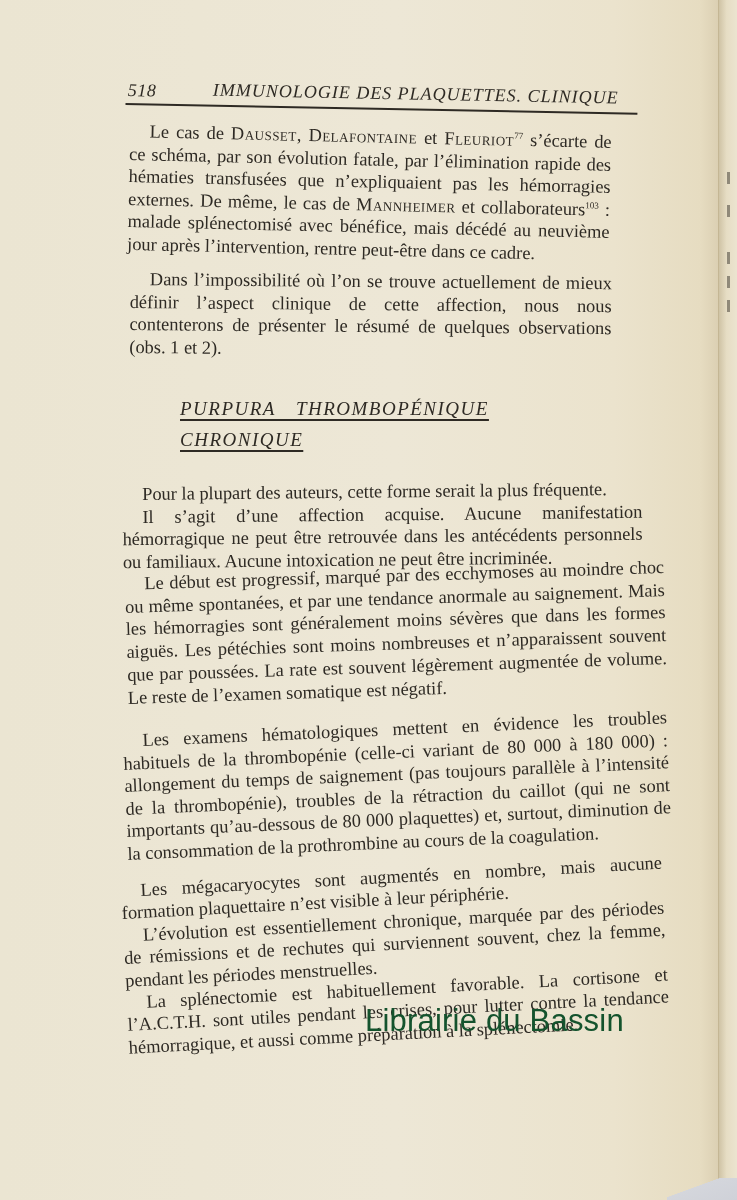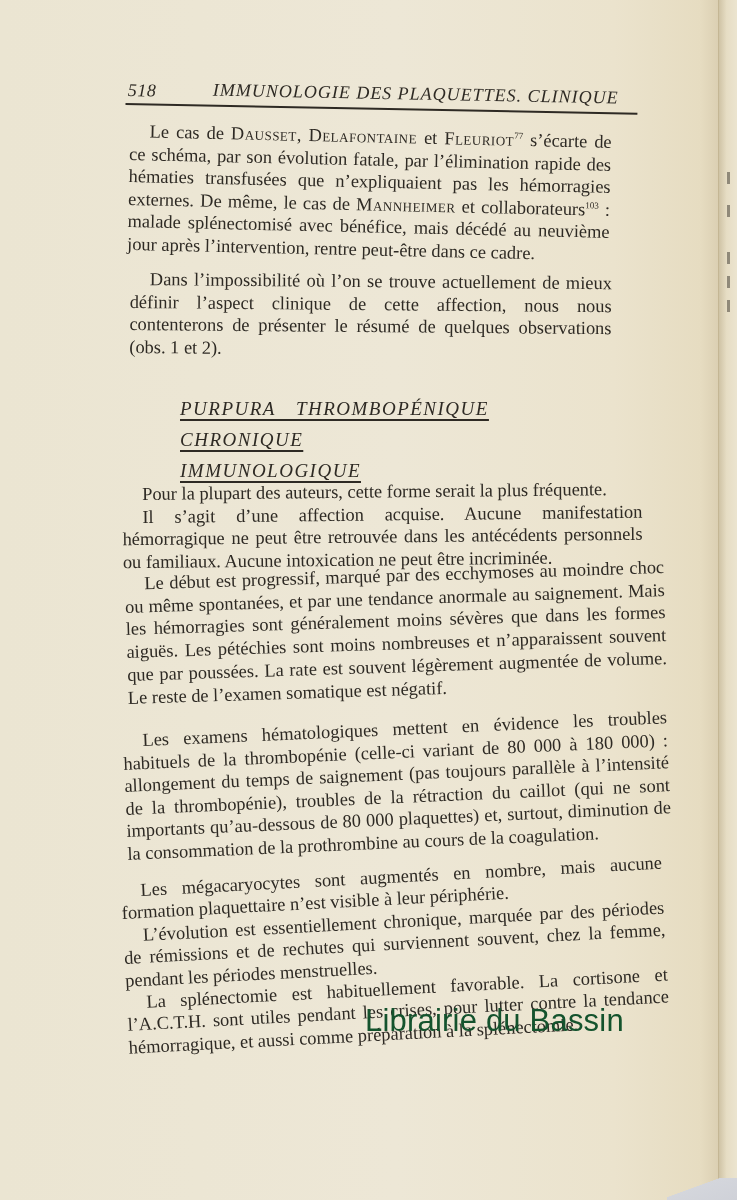--- a/index.html
+++ b/index.html
@@ -187,21 +187,20 @@
   <div class="para-block block-a">
     <p><span>Le cas de </span><span class="sc">Dausset</span><span>, </span><span class="sc">Delafontaine</span><span> et </span><span class="sc">Fleuriot</span><sup>77</sup><span> s’écarte de ce schéma, par son évolution fatale, par l’élimination rapide des hématies transfusées que n’expliquaient pas les hémorragies externes. De même, le cas de </span><span class="sc">Mannheimer</span><span> et collaborateurs</span><sup>103</sup><span> : malade splénectomisé avec bénéfice, mais décédé au neuvième jour après l’intervention, rentre peut-être dans ce cadre.</span></p>
   </div>
 
   <div class="para-block block-b">
     <p>Dans l’impossibilité où l’on se trouve actuellement de mieux définir l’aspect clinique de cette affection, nous nous contenterons de présenter le résumé de quelques observations (obs. 1 et 2).</p>
   </div>
 
   <div class="section-title">
     <span>PURPURA THROMBOPÉNIQUE CHRONIQUE</span><br>
-    <span>IMMUNOLOGIQUE</span>
   </div>
 
   <div class="para-block block-c">
     <p>Pour la plupart des auteurs, cette forme serait la plus fréquente.</p>
     <p class="cont" style="text-indent:20px;">Il s’agit d’une affection acquise. Aucune manifestation hémorragique ne peut être retrouvée dans les antécédents personnels ou familiaux. Aucune intoxication ne peut être incriminée.</p>
   </div>
 
   <div class="para-block block-d">
     <p>Le début est progressif, marqué par des ecchymoses au moindre choc ou même spontanées, et par une tendance anormale au saignement. Mais les hémorragies sont généralement moins sévères que dans les formes aiguës. Les pétéchies sont moins nombreuses et n’apparaissent souvent que par poussées. La rate est souvent légèrement augmentée de volume. Le reste de l’examen somatique est négatif.</p>
   </div>

